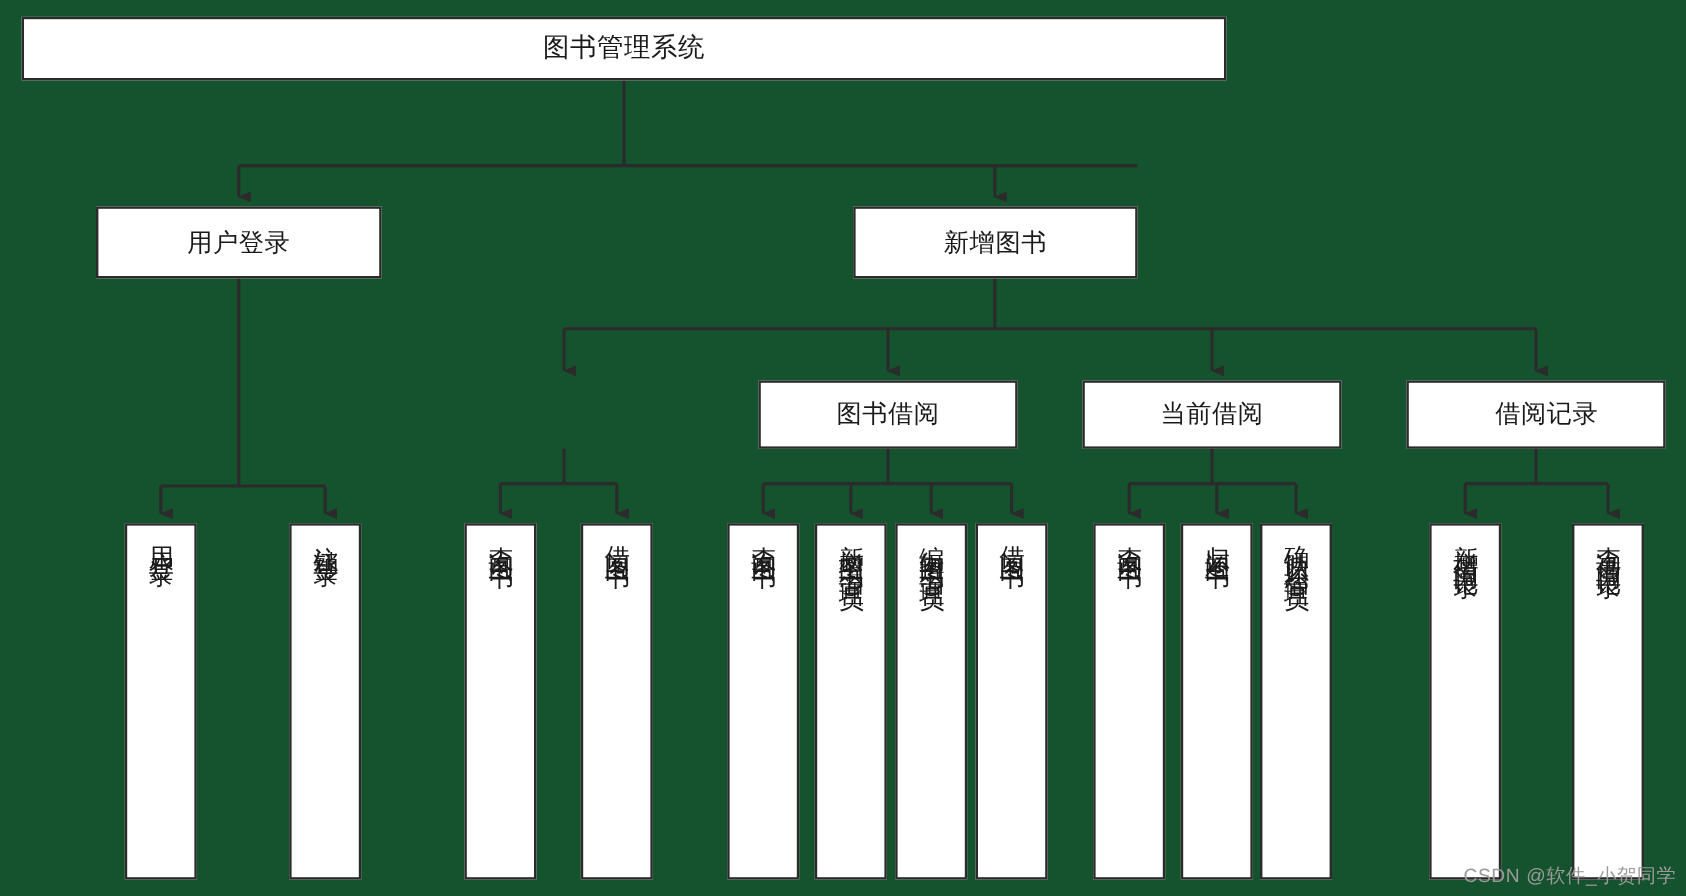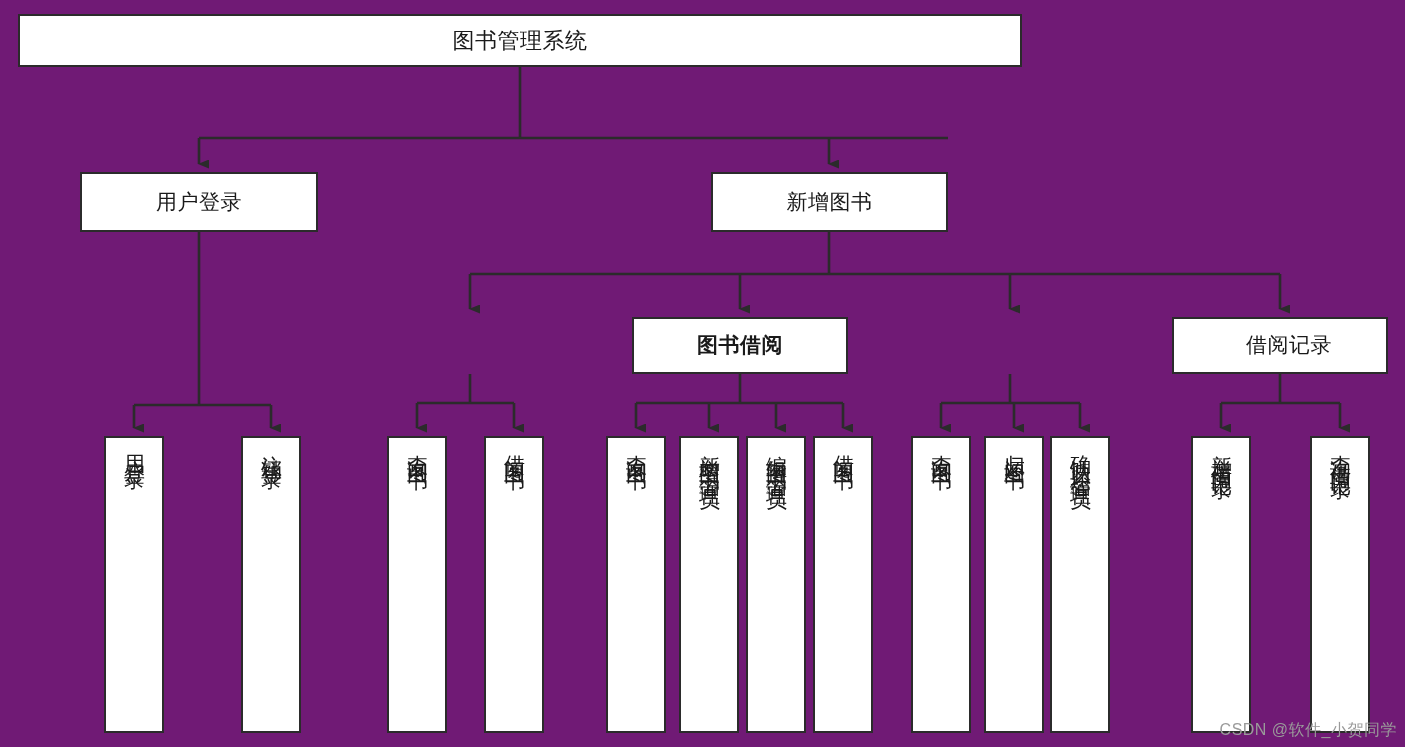--- a/index.html
+++ b/index.html
@@ -8,21 +8,21 @@
     padding: 0;
     background: #ffffff;
   }
   body {
     font-family: "DejaVu Sans", "Liberation Sans", sans-serif;
   }
   #diagram-root {
     position: relative;
     width: 1405px;
     height: 747px;
-    background: #701a75;
+    background: #14532d;
     overflow: hidden;
   }
   #edges-layer {
     position: absolute;
     left: 0;
     top: 0;
     width: 1405px;
     height: 747px;
     pointer-events: none;
   }
@@ -132,22 +132,25 @@
     <span class="node-label">图书管理系统</span>
   </div>
 
   <div class="node horiz" style="left: 80px; top: 172px; width: 238px; height: 60px;">
     <span class="node-label">用户登录</span>
   </div>
   <div class="node horiz" style="left: 711px; top: 172px; width: 237px; height: 60px;">
     <span class="node-label">新增图书</span>
   </div>
 
-  <div class="node horiz" style="left: 632px; top: 317px; width: 216px; height: 57px; font-weight: bold;">
+  <div class="node horiz" style="left: 632px; top: 317px; width: 216px; height: 57px;">
     <span class="node-label">图书借阅</span>
+  </div>
+  <div class="node horiz" style="left: 902px; top: 317px; width: 216px; height: 57px;">
+    <span class="node-label">当前借阅</span>
   </div>
   <div class="node horiz" style="left: 1172px; top: 317px; width: 216px; height: 57px; padding-left: 18px;">
     <span class="node-label">借阅记录</span>
   </div>
 
   <div class="node vert" style="left: 104px; top: 436px; width: 60px; height: 297px;">
     <span class="node-label">用户登录</span>
   </div>
   <div class="node vert" style="left: 241px; top: 436px; width: 60px; height: 297px;">
     <span class="node-label">注销登录</span>

